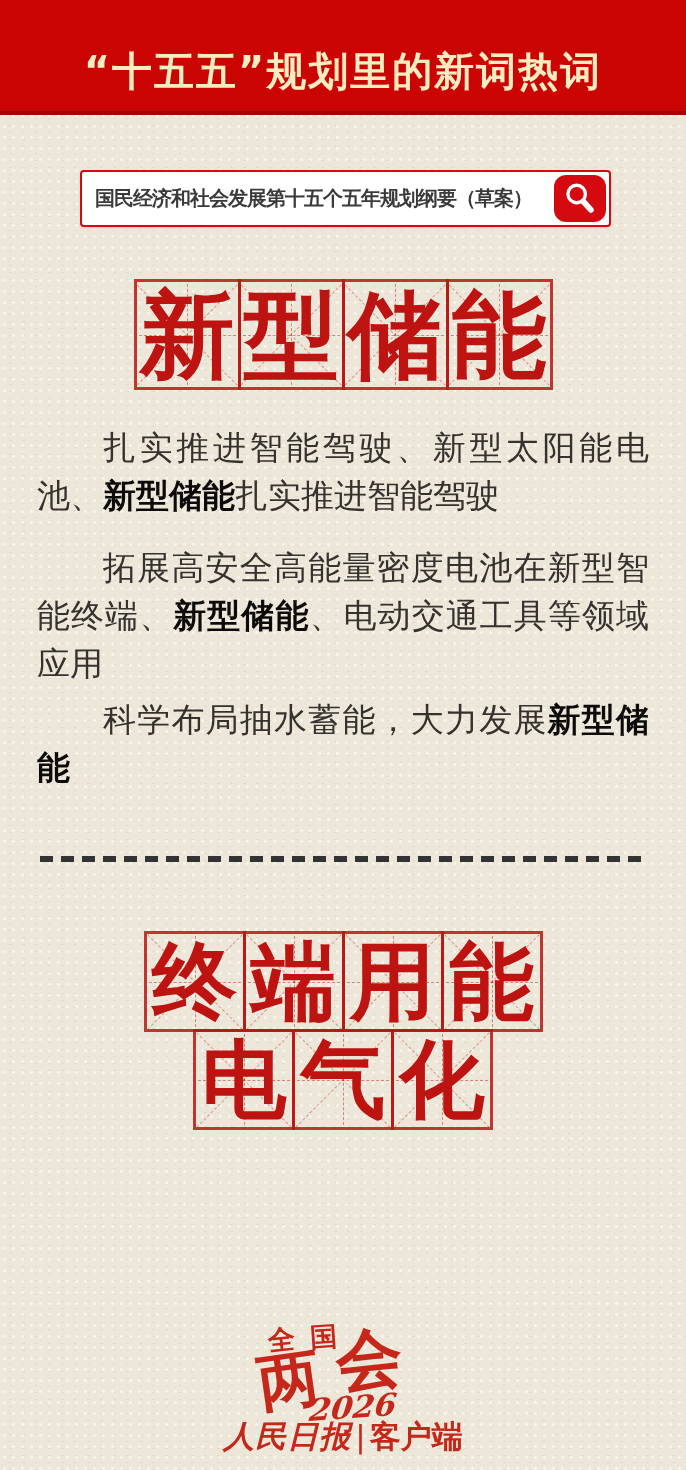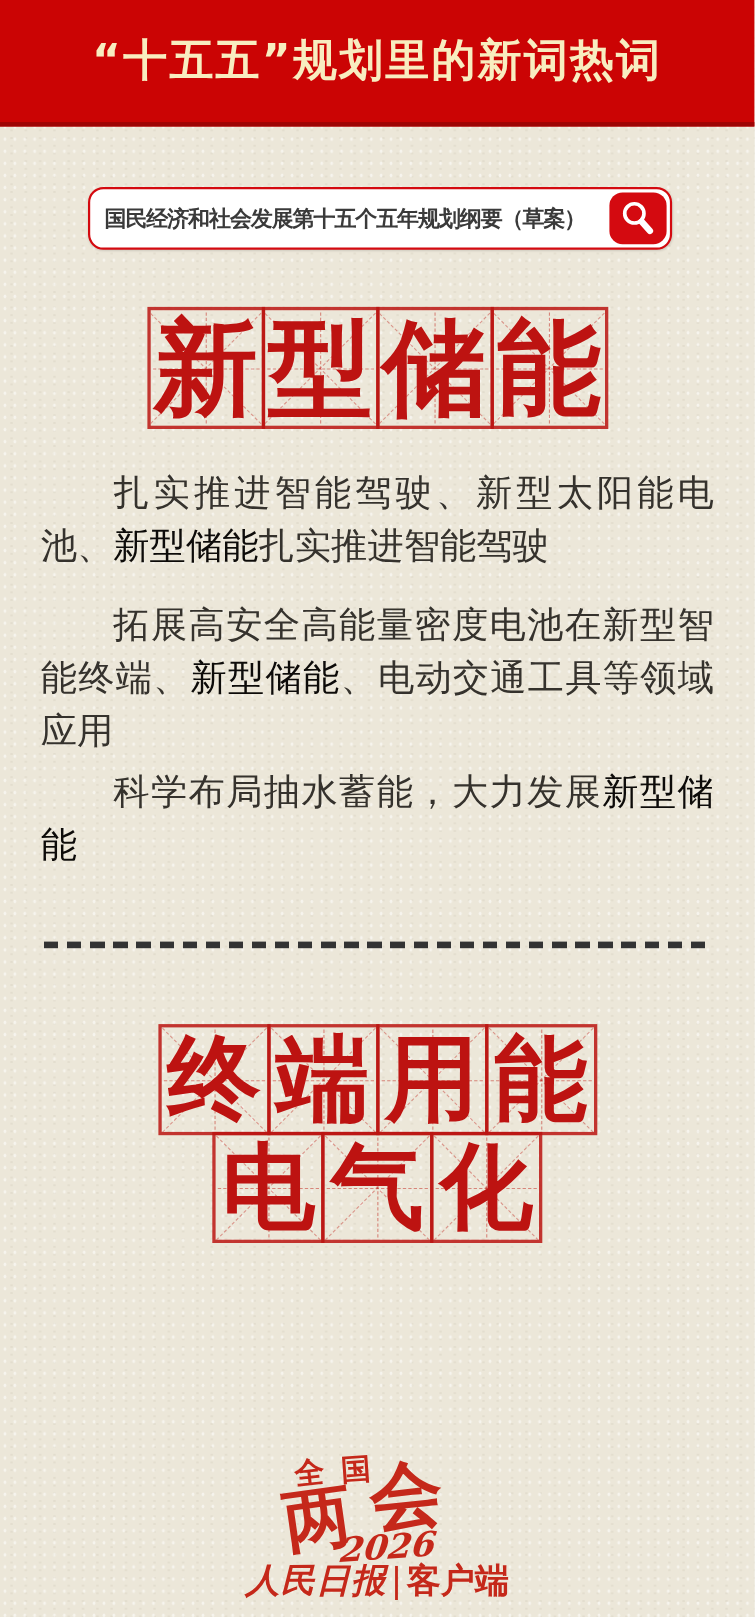--- a/index.html
+++ b/index.html
@@ -12,29 +12,29 @@
       radial-gradient(rgba(140,128,105,.10) 1px, transparent 1.6px);
     background-size:9px 11px,13px 7px;
     background-position:0 0,4px 3px;
   }
   
   .banner{
     position:absolute;top:0;left:0;right:0;height:111px;
     background:#cb0404;border-bottom:4px solid #9e0505;
   }
   .banner-title{
-    margin:0;font-size:40px;font-weight:bold;letter-spacing:2px;
+    margin:16px;font-size:40px;font-weight:bold;letter-spacing:2px;
     color:#f8edc0;text-align:center;line-height:111px;
     font-family:"DejaVu Sans",sans-serif;white-space:nowrap;
   }
   
   .search-pill{
     position:absolute;top:170px;left:80px;width:531px;height:57px;
     box-sizing:border-box;background:#ffffff;border:2px solid #d40a10;
-    border-radius:14px;box-shadow:0 1px 2px rgba(0,0,0,.12);padding-left:48px;
+    border-radius:4px;box-shadow:0 1px 2px rgba(0,0,0,.12);padding-left:48px;
   }
   .search-text{
     position:absolute;left:13px;top:0;height:53px;line-height:53px;
     font-size:20px;font-weight:bold;letter-spacing:-1px;color:#3a3a3a;
     white-space:nowrap;font-family:"DejaVu Sans",sans-serif;
   }
   .search-btn{
     position:absolute;right:3px;top:3px;width:52px;height:47px;
     background:#d40a10;border:none;border-radius:12px;padding:0;cursor:pointer;
     display:flex;align-items:center;justify-content:center;
@@ -62,21 +62,21 @@
   .t2 .big-char{font-size:85px;}
   .row-title1{top:279px;}
   .row-title2a{top:931px;}
   .row-title2b{top:1029px;}
   
   .para{
     position:absolute;left:37px;width:612px;margin:0;
     font-size:33px;line-height:48px;text-indent:2em;text-align:justify;
     color:#35322d;font-family:"DejaVu Serif",serif;
   }
-  .para b{font-weight:400;color:#0d0b09;margin-top:38px;}
+  .para b{font-weight:700;color:#0d0b09;margin-top:38px;}
   .p1{top:424px;}
   .p2{top:544px;}
   .p3{top:696px;}
   .p4{top:1172px;}
   
   .divider{
     position:absolute;top:856px;left:40px;width:608px;height:6px;
     background:repeating-linear-gradient(90deg,#333 0 13px,transparent 13px 21px);
   }
   

